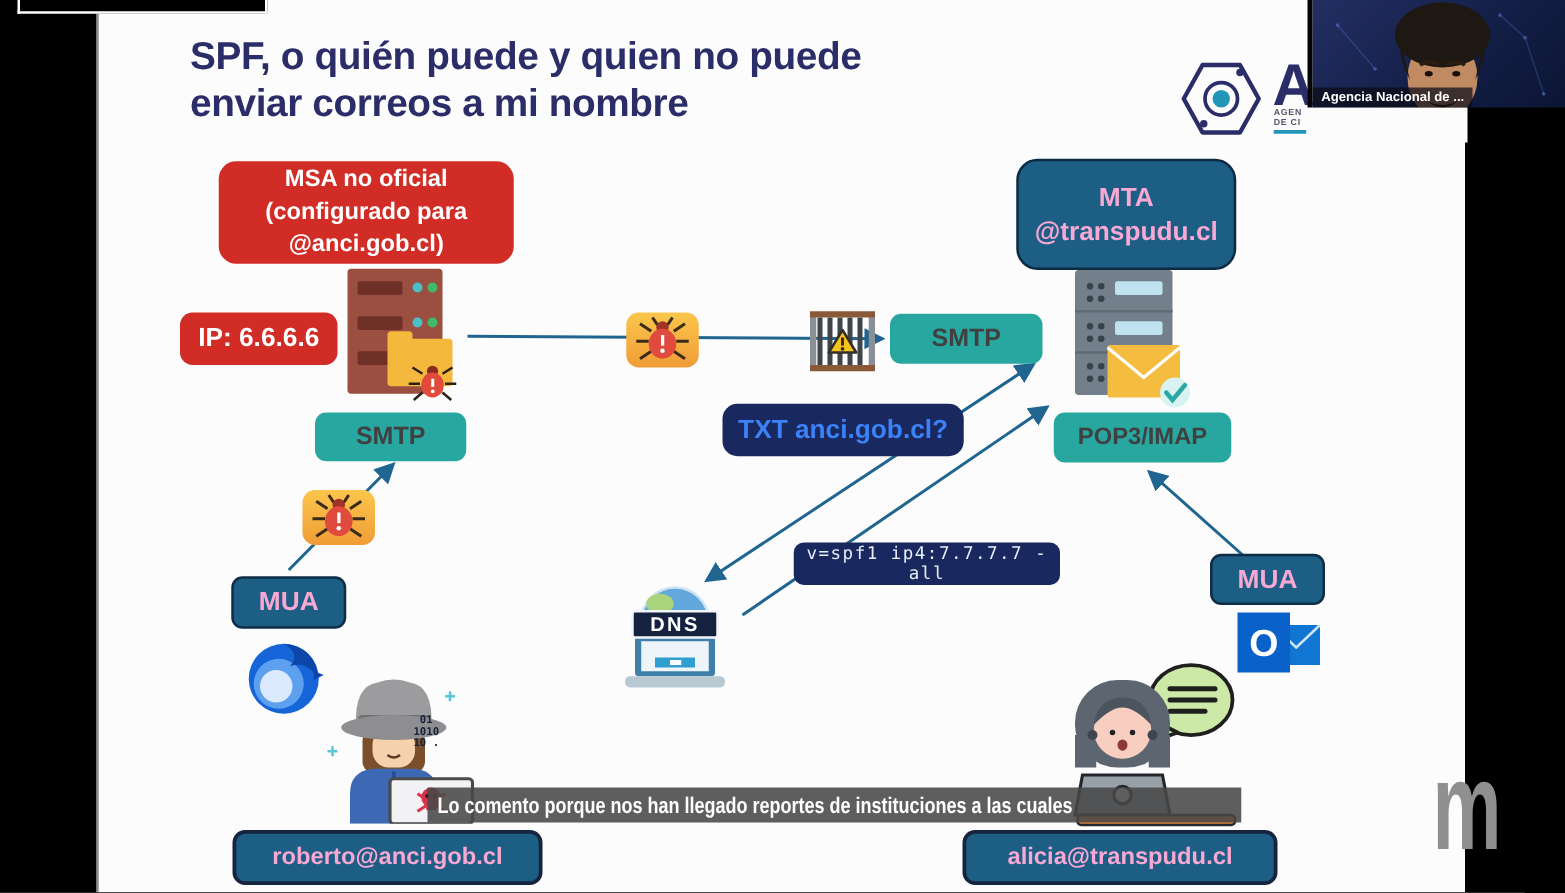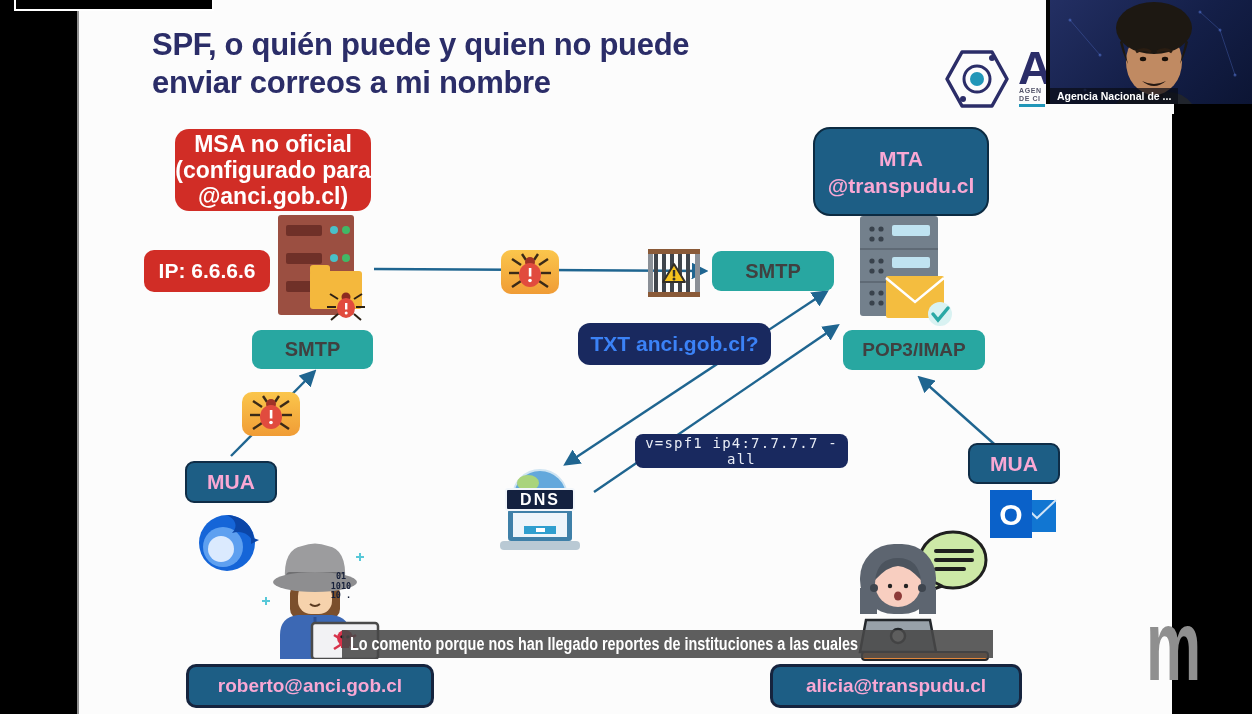--- a/index.html
+++ b/index.html
@@ -23,21 +23,21 @@
   .icon{z-index:3;}
   .arrows{position:absolute;left:0;top:0;z-index:2;pointer-events:none;}
   .caption-bar{left:342px;top:630px;height:28px;background:rgba(72,72,72,0.88);z-index:5;
                display:flex;align-items:center;padding:0 8px;}
   .caption-text{color:#fff;font-weight:bold;font-size:18px;white-space:nowrap;
                 transform:scaleX(0.80);transform-origin:left center;}
   .left-bar{left:0;top:0;width:77px;height:714px;background:#000;z-index:6;}
   .right-bar{left:1172px;top:114px;width:80px;height:600px;background:#000;z-index:6;}
   .share-box{left:14px;top:0;width:196px;height:9px;background:#000;border:2px solid #fff;
              border-top:none;z-index:9;}
-  .webcam{left:1046px;top:0;width:206px;height:104px;z-index:8;overflow:hidden;
+  .webcam{left:1046px;top:0;width:206px;height:86px;z-index:8;overflow:hidden;
           background:linear-gradient(135deg,#232f63 0%,#141f48 55%,#0c1534 100%);
           border-left:4px solid #050505;box-sizing:border-box;}
   .webcam-label{position:absolute;left:0;bottom:0;background:rgba(10,12,22,0.72);color:#fff;
                 font-size:10.5px;font-weight:bold;padding:2px 7px;z-index:2;}
   .watermark{left:1146px;top:595px;font-size:100px;font-weight:bold;color:#8f8f8f;z-index:9;
              transform:scaleX(0.62);transform-origin:left top;line-height:1;}
   .logo-frag{color:#55566b;font-weight:bold;z-index:3;}
   .binary{left:323px;top:572px;width:36px;font-family:"DejaVu Sans Mono",monospace;
           font-weight:bold;font-size:8.5px;line-height:9.5px;color:#16203a;text-align:center;z-index:4;}
   .spf-box{font-family:"DejaVu Sans Mono",monospace;font-weight:normal;font-size:14px;
@@ -73,21 +73,21 @@
       <circle cx="35" cy="35" r="7" fill="#2196b8"></circle>
       <circle cx="50" cy="14" r="3" fill="#2b2d68"></circle>
       <circle cx="21" cy="55" r="3" fill="#2b2d68"></circle>
     </svg>
   </div>
   <div class="abs" style="left:1018px;top:40px;font-size:47px;font-weight:bold;color:#2b2d68;z-index:3;">A</div>
   <div class="abs logo-frag" style="left:1019px;top:87px;font-size:7px;letter-spacing:0.6px;">AGEN</div>
   <div class="abs logo-frag" style="left:1019px;top:95px;font-size:7px;letter-spacing:0.6px;">DE CI</div>
   <div class="abs" style="left:1019px;top:104px;width:26px;height:3px;background:#2196b8;z-index:3;"></div>
 
-  <div class="abs red-box pre" style="left:175px;top:129px;width:196px;height:82px;font-size:23px;line-height:26px;">MSA no oficial
+  <div class="abs red-box pre" style="left:175px;top:129px;width:236px;height:82px;font-size:19px;line-height:26px;">MSA no oficial
 (configurado para
 @anci.gob.cl)</div>
   <div class="abs red-box" style="left:144px;top:250px;width:126px;height:42px;font-size:21px;border-radius:10px;">IP: 6.6.6.6</div>
 
   <div class="abs icon" style="left:268px;top:213px;">
     <svg width="102" height="114" viewBox="0 0 102 114">
       <rect x="10" y="2" width="76" height="100" rx="3" fill="#9b4f41"></rect>
       <rect x="18" y="12" width="36" height="11" rx="2" fill="#6f3028"></rect>
       <rect x="18" y="40" width="36" height="11" rx="2" fill="#6f3028"></rect>
       <rect x="18" y="68" width="36" height="11" rx="2" fill="#6f3028"></rect>

